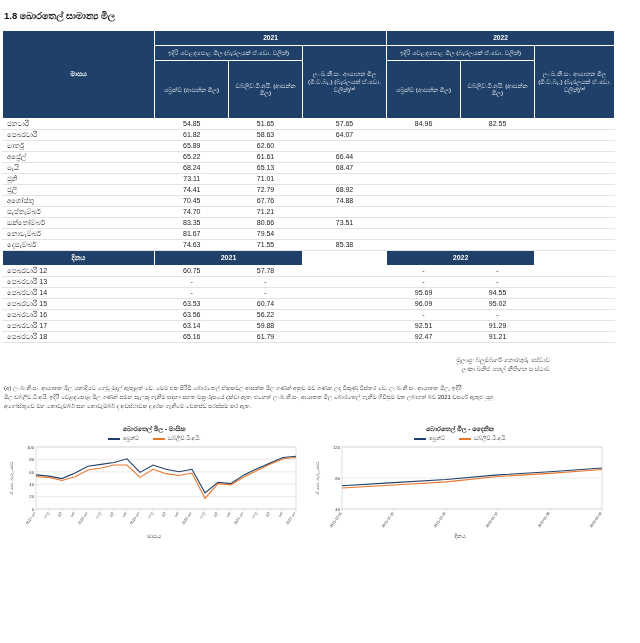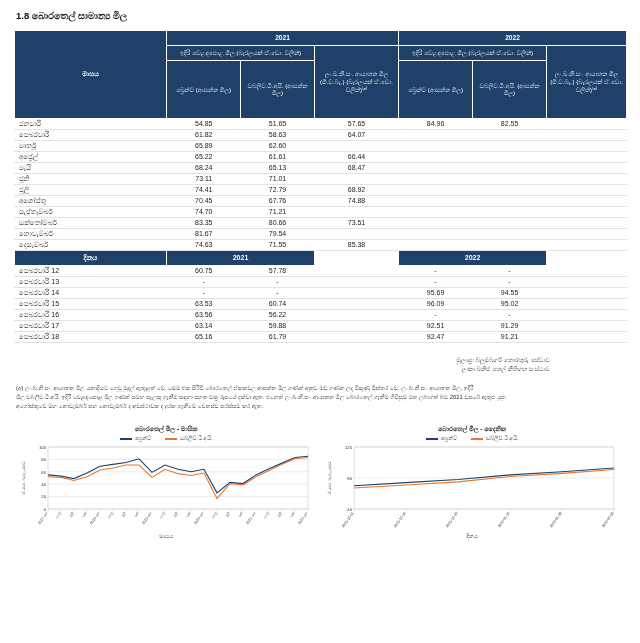--- a/index.html
+++ b/index.html
@@ -5,21 +5,21 @@
   * { box-sizing: border-box; }
   html, body { margin:0; padding:0; }
   body {
     width: 640px;
     height: 643px;
     background: #ffffff;
     font-family: "Liberation Sans", sans-serif;
     color: #1b1b1b;
     overflow: hidden;
   }
-  .page { position: relative; width: 568px; height: 643px; padding: 8px 14px 0 14px; }
+  .page { position: relative; width: 568px; height: 643px; padding: 8px 14px 0 2px; }
 
   .doc-title {
     font-size: 9.5px;
     font-weight: bold;
     color: #111;
     margin: 2px 0 8px 2px;
     letter-spacing: 0px;
   }
 
   table.main { border-collapse: collapse; width: 612px; table-layout: fixed; }

